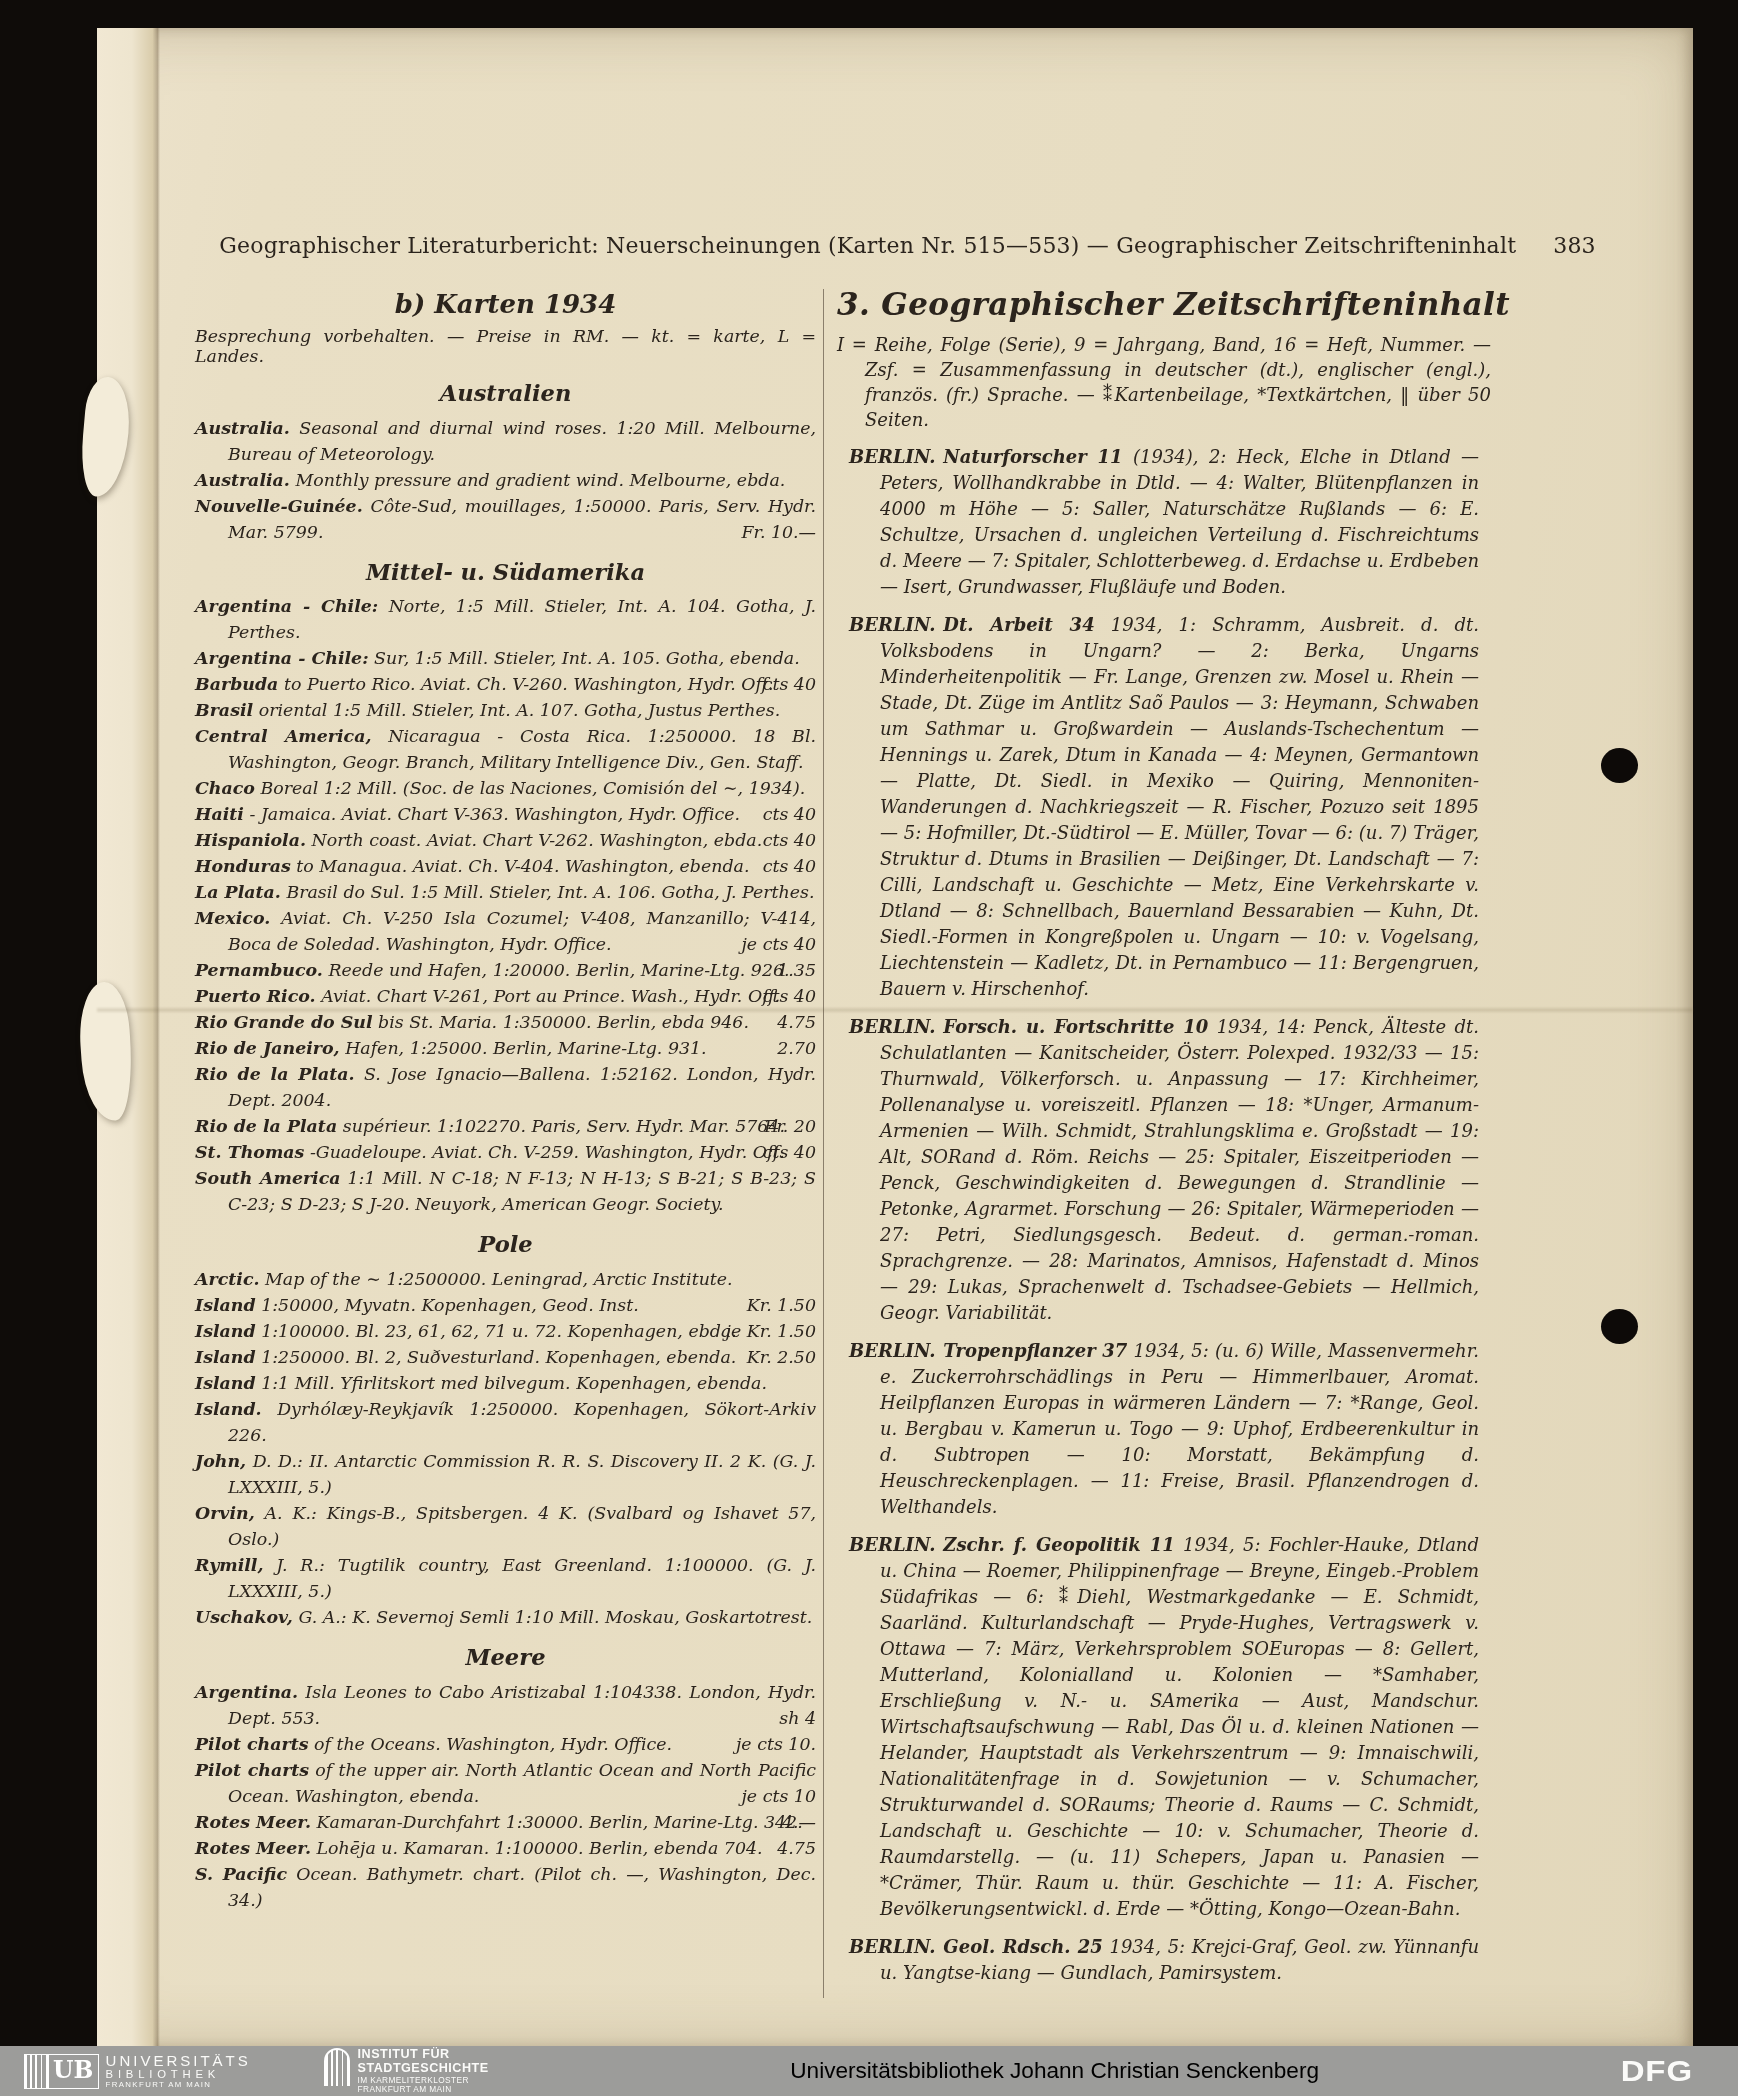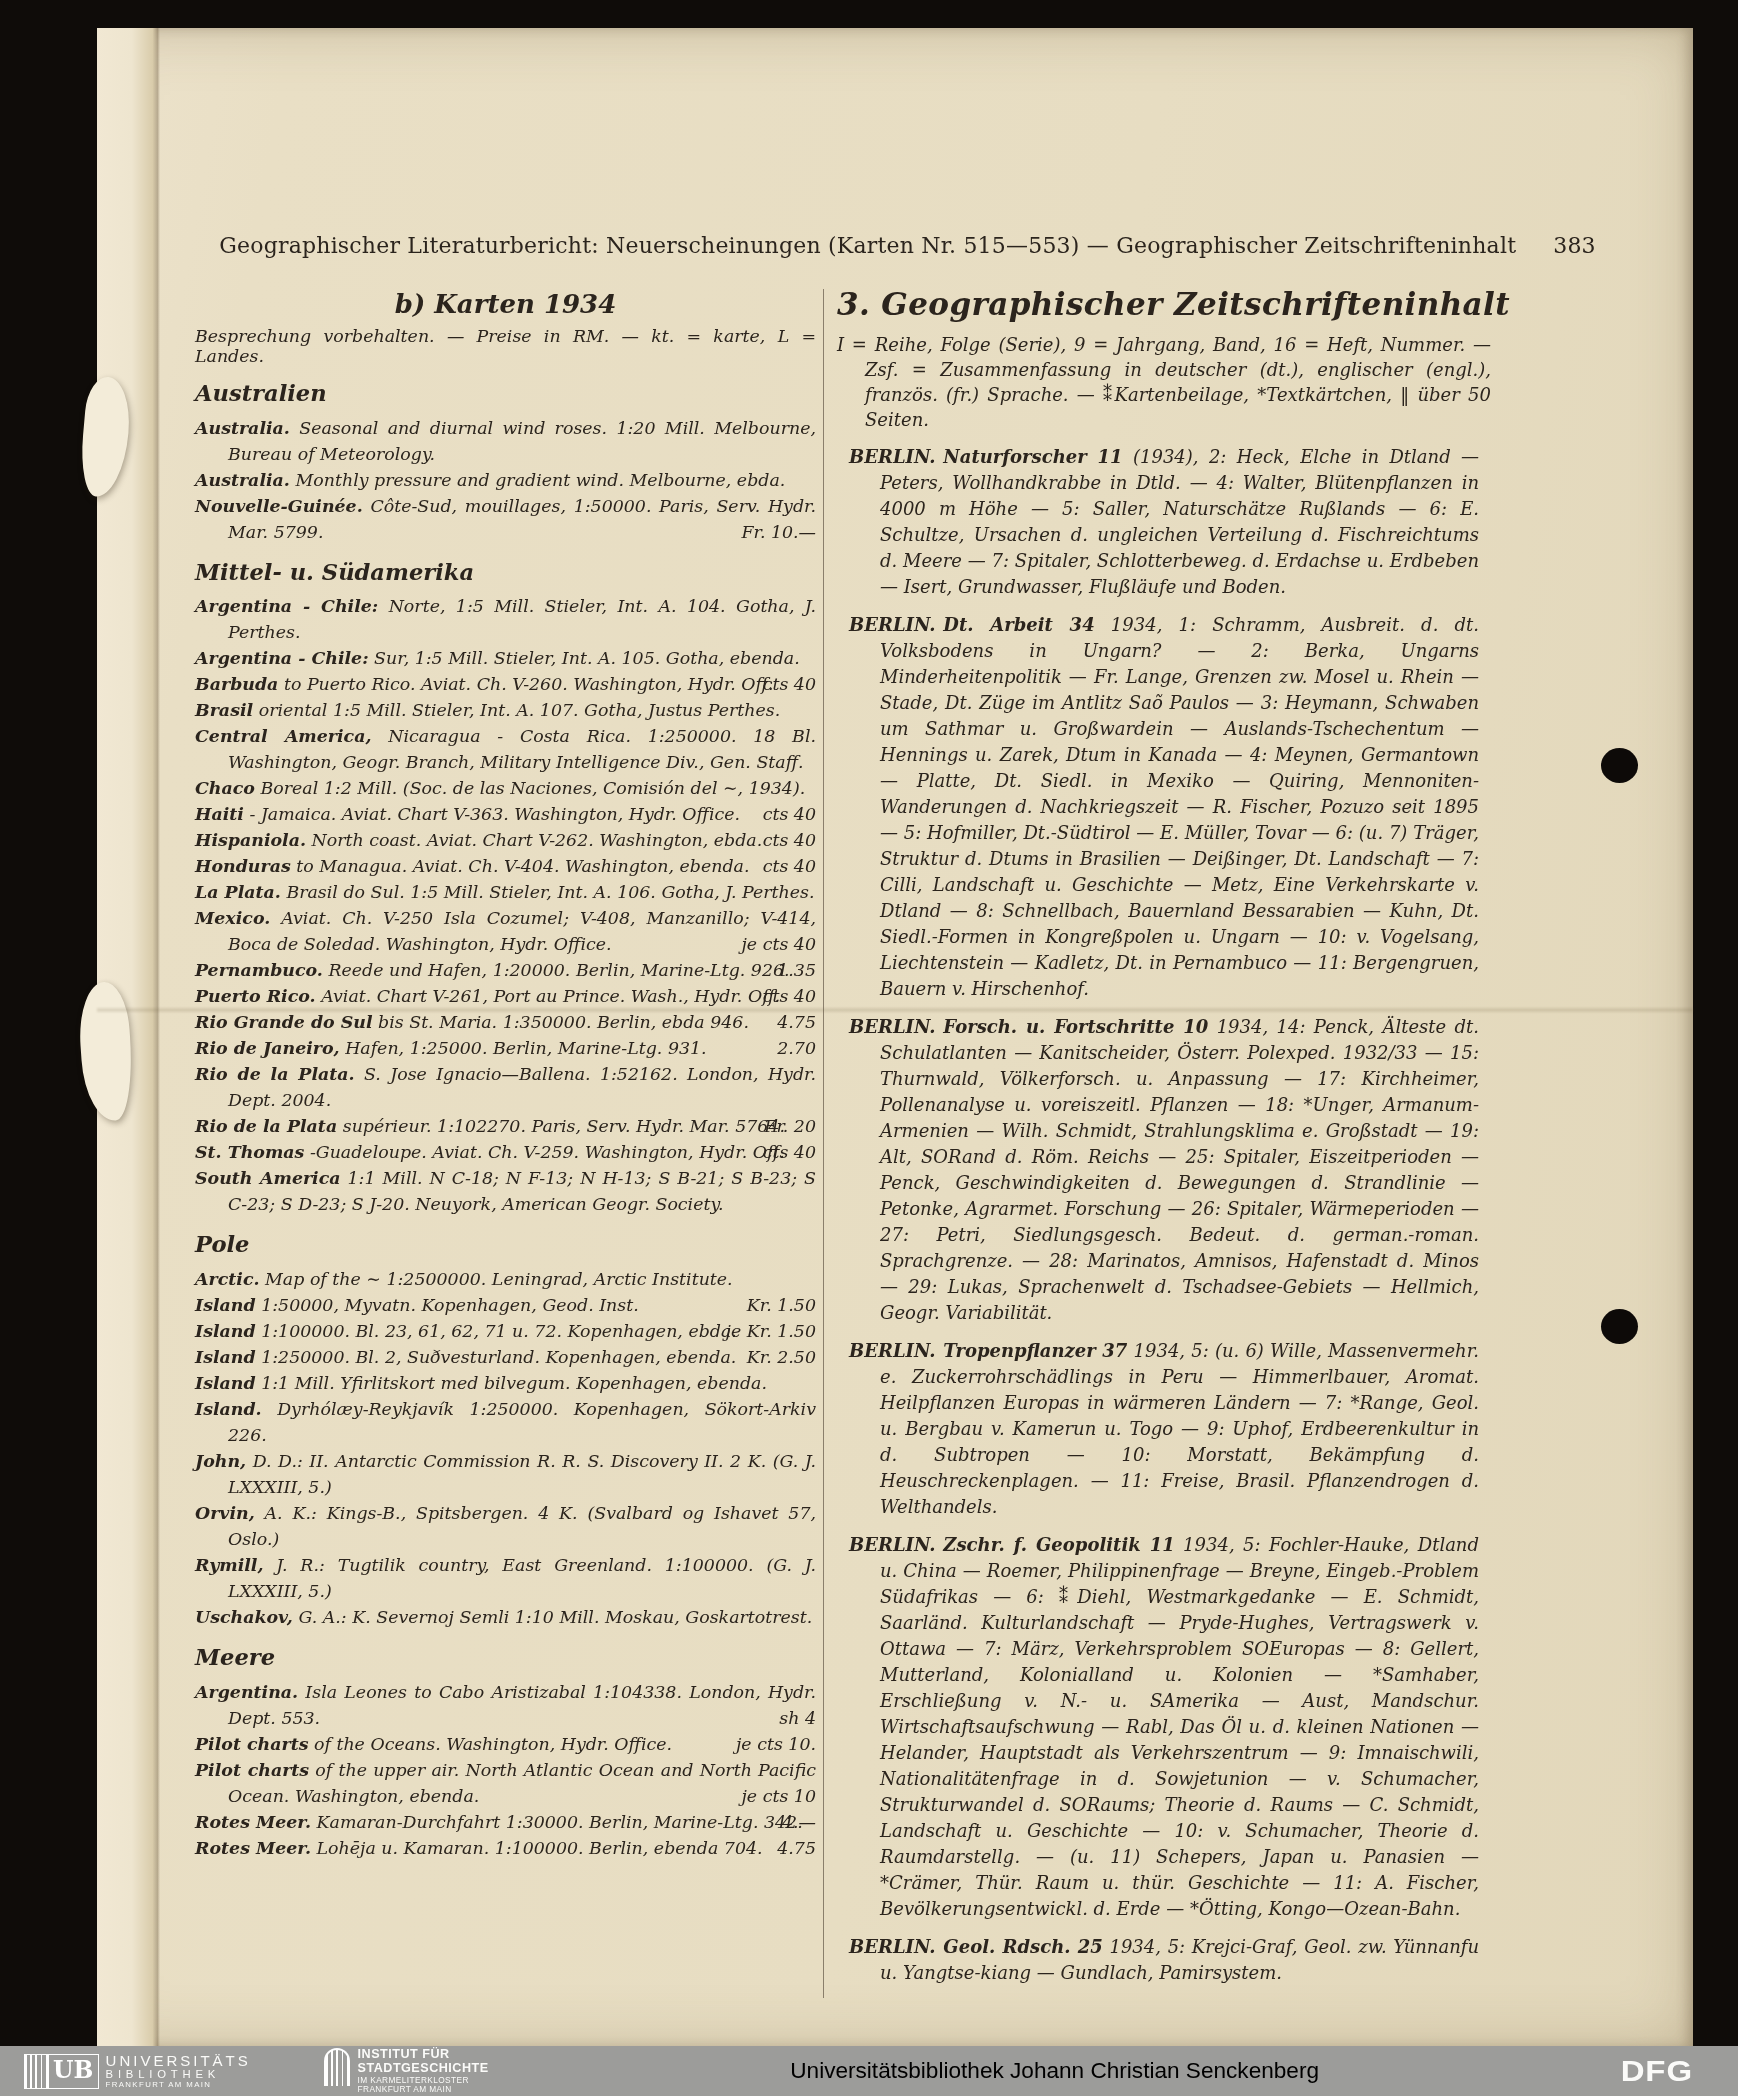--- a/index.html
+++ b/index.html
@@ -48,21 +48,21 @@
   .col-left { width:621px; flex:none; }
   .col-right {
     width:654px; flex:none;
     margin-left:7px; padding-left:13px;
     border-left:1.7px solid rgba(62,50,36,.55);
   }
 
   
   .karten-title { font-size:26px; font-weight:bold; text-align:center; margin:0 0 7px 0; }
   .karten-subtitle { font-size:17.4px; text-align:justify; margin:0 0 1.7px 0; }
-  .sec-head { font-size:22.6px; font-weight:bold; margin:14px 0 8.7px 0; }
+  .sec-head { font-size:22.6px; font-weight:bold; text-align:center; margin:14px 0 8.7px 0; }
   .entry {
     font-size:17.4px; line-height:26px; margin:0;
     text-align:justify; position:relative;
     padding-left:33px; text-indent:-33px;
   }
   .entry .price { position:absolute; right:0; bottom:0; text-indent:0; }
 
   
   .zs-title { font-size:31px; font-weight:bold; margin:-3.5px 0 10.4px 0; white-space:nowrap; letter-spacing:0.4px; }
   .zs-legend {
@@ -172,20 +172,21 @@
             <p class="entry"><b class="lead">Rymill,</b><span> J. R.: Tugtilik country, East Greenland. 1:100000. (G. J. LXXXIII, 5.)</span></p>
             <p class="entry"><b class="lead">Uschakov,</b><span> G. A.: K. Severnoj Semli 1:10 Mill. Moskau, Goskartotrest.</span></p>
           </section>
           <section class="sec">
             <h3 class="sec-head">Meere</h3>
             <p class="entry"><b class="lead">Argentina.</b><span> Isla Leones to Cabo Aristizabal 1:104338. London, Hydr. Dept. 553.</span><span class="price">sh 4</span></p>
             <p class="entry"><b class="lead">Pilot charts</b><span> of the Oceans. Washington, Hydr. Office.</span><span class="price">je cts 10.</span></p>
             <p class="entry"><b class="lead">Pilot charts</b><span> of the upper air. North Atlantic Ocean and North Pacific Ocean. Washington, ebenda.</span><span class="price">je cts 10</span></p>
             <p class="entry"><b class="lead">Rotes Meer.</b><span> Kamaran-Durchfahrt 1:30000. Berlin, Marine-Ltg. 342.</span><span class="price">4.—</span></p>
             <p class="entry"><b class="lead">Rotes Meer.</b><span> Lohēja u. Kamaran. 1:100000. Berlin, ebenda 704.</span><span class="price">4.75</span></p>
+            <p class="entry"><b class="lead">S. Pacific</b><span> Ocean. Bathymetr. chart. (Pilot ch. —, Washington, Dec. 34.)</span></p>
           </section>
         </div>
     </div>
 
     <div class="col-right">
       <h2 class="zs-title">3. Geographischer Zeitschrifteninhalt</h2>
       <p class="zs-legend">I = Reihe, Folge (Serie), 9 = Jahrgang, Band, 16 = Heft, Nummer. — Zsf. = Zusammenfassung in deutscher (dt.), englischer (engl.), französ. (fr.) Sprache. — ⁑Kartenbeilage, *Textkärtchen, ‖ über 50 Seiten.</p>
       <div>
           <p class="jentry"><b class="jcity">BERLIN.</b><b class="jname">Naturforscher 11</b><span> (1934), 2: Heck, Elche in Dtland — Peters, Wollhandkrabbe in Dtld. — 4: Walter, Blütenpflanzen in 4000 m Höhe — 5: Saller, Naturschätze Rußlands — 6: E. Schultze, Ursachen d. ungleichen Verteilung d. Fischreichtums d. Meere — 7: Spitaler, Schlotterbeweg. d. Erdachse u. Erdbeben — Isert, Grundwasser, Flußläufe und Boden.</span></p>
           <p class="jentry"><b class="jcity">BERLIN.</b><b class="jname">Dt. Arbeit 34</b><span> 1934, 1: Schramm, Ausbreit. d. dt. Volksbodens in Ungarn? — 2: Berka, Ungarns Minderheitenpolitik — Fr. Lange, Grenzen zw. Mosel u. Rhein — Stade, Dt. Züge im Antlitz Saõ Paulos — 3: Heymann, Schwaben um Sathmar u. Großwardein — Auslands-Tschechentum — Hennings u. Zarek, Dtum in Kanada — 4: Meynen, Germantown — Platte, Dt. Siedl. in Mexiko — Quiring, Mennoniten-Wanderungen d. Nachkriegszeit — R. Fischer, Pozuzo seit 1895 — 5: Hofmiller, Dt.-Südtirol — E. Müller, Tovar — 6: (u. 7) Träger, Struktur d. Dtums in Brasilien — Deißinger, Dt. Landschaft — 7: Cilli, Landschaft u. Geschichte — Metz, Eine Verkehrskarte v. Dtland — 8: Schnellbach, Bauernland Bessarabien — Kuhn, Dt. Siedl.-Formen in Kongreßpolen u. Ungarn — 10: v. Vogelsang, Liechtenstein — Kadletz, Dt. in Pernambuco — 11: Bergengruen, Bauern v. Hirschenhof.</span></p>

